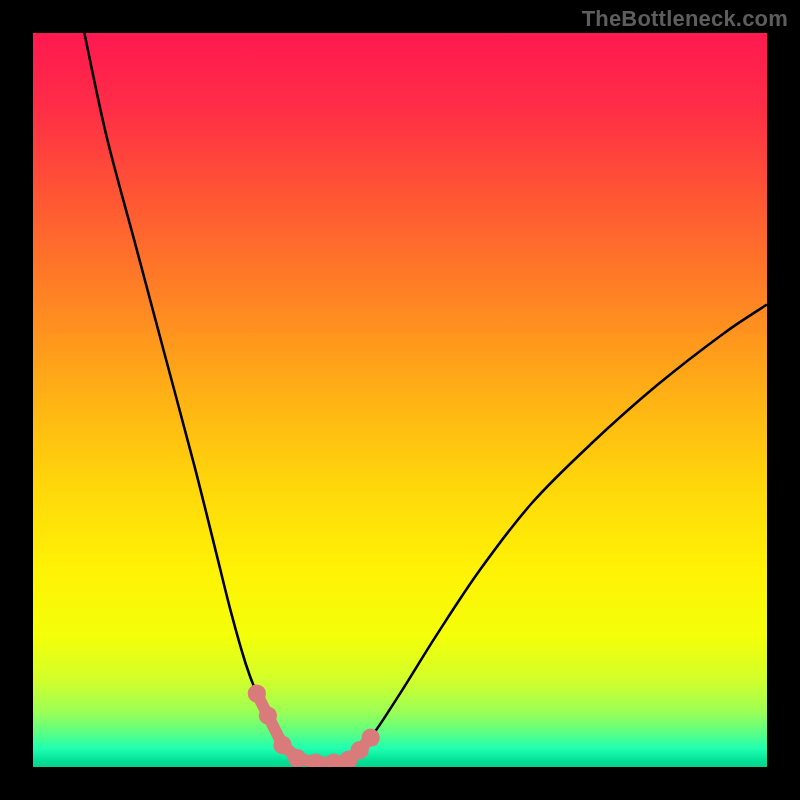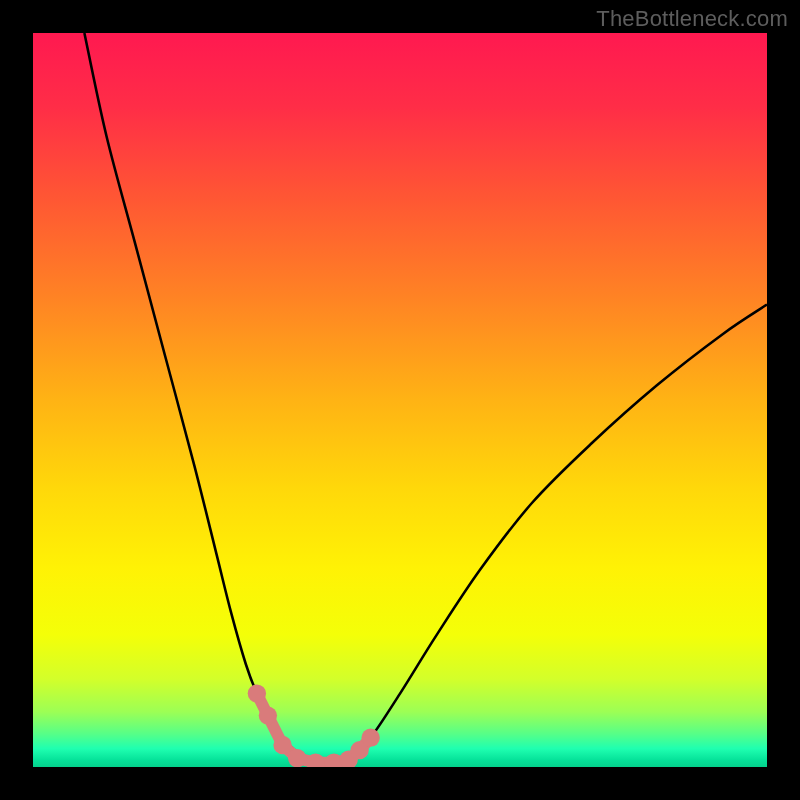--- a/index.html
+++ b/index.html
@@ -26,21 +26,21 @@
     width: 100%;
     height: 100%;
   }
   .watermark {
     position: absolute;
     top: 6px;
     right: 12px;
     color: #5d5d5d;
     font-size: 22px;
     letter-spacing: 0.2px;
-    font-weight: 400;
+    font-weight: 700;
   }
   svg.curves {
     position: absolute;
     left: 0;
     top: 0;
     width: 100%;
     height: 100%;
   }
 </style>
 </head>

